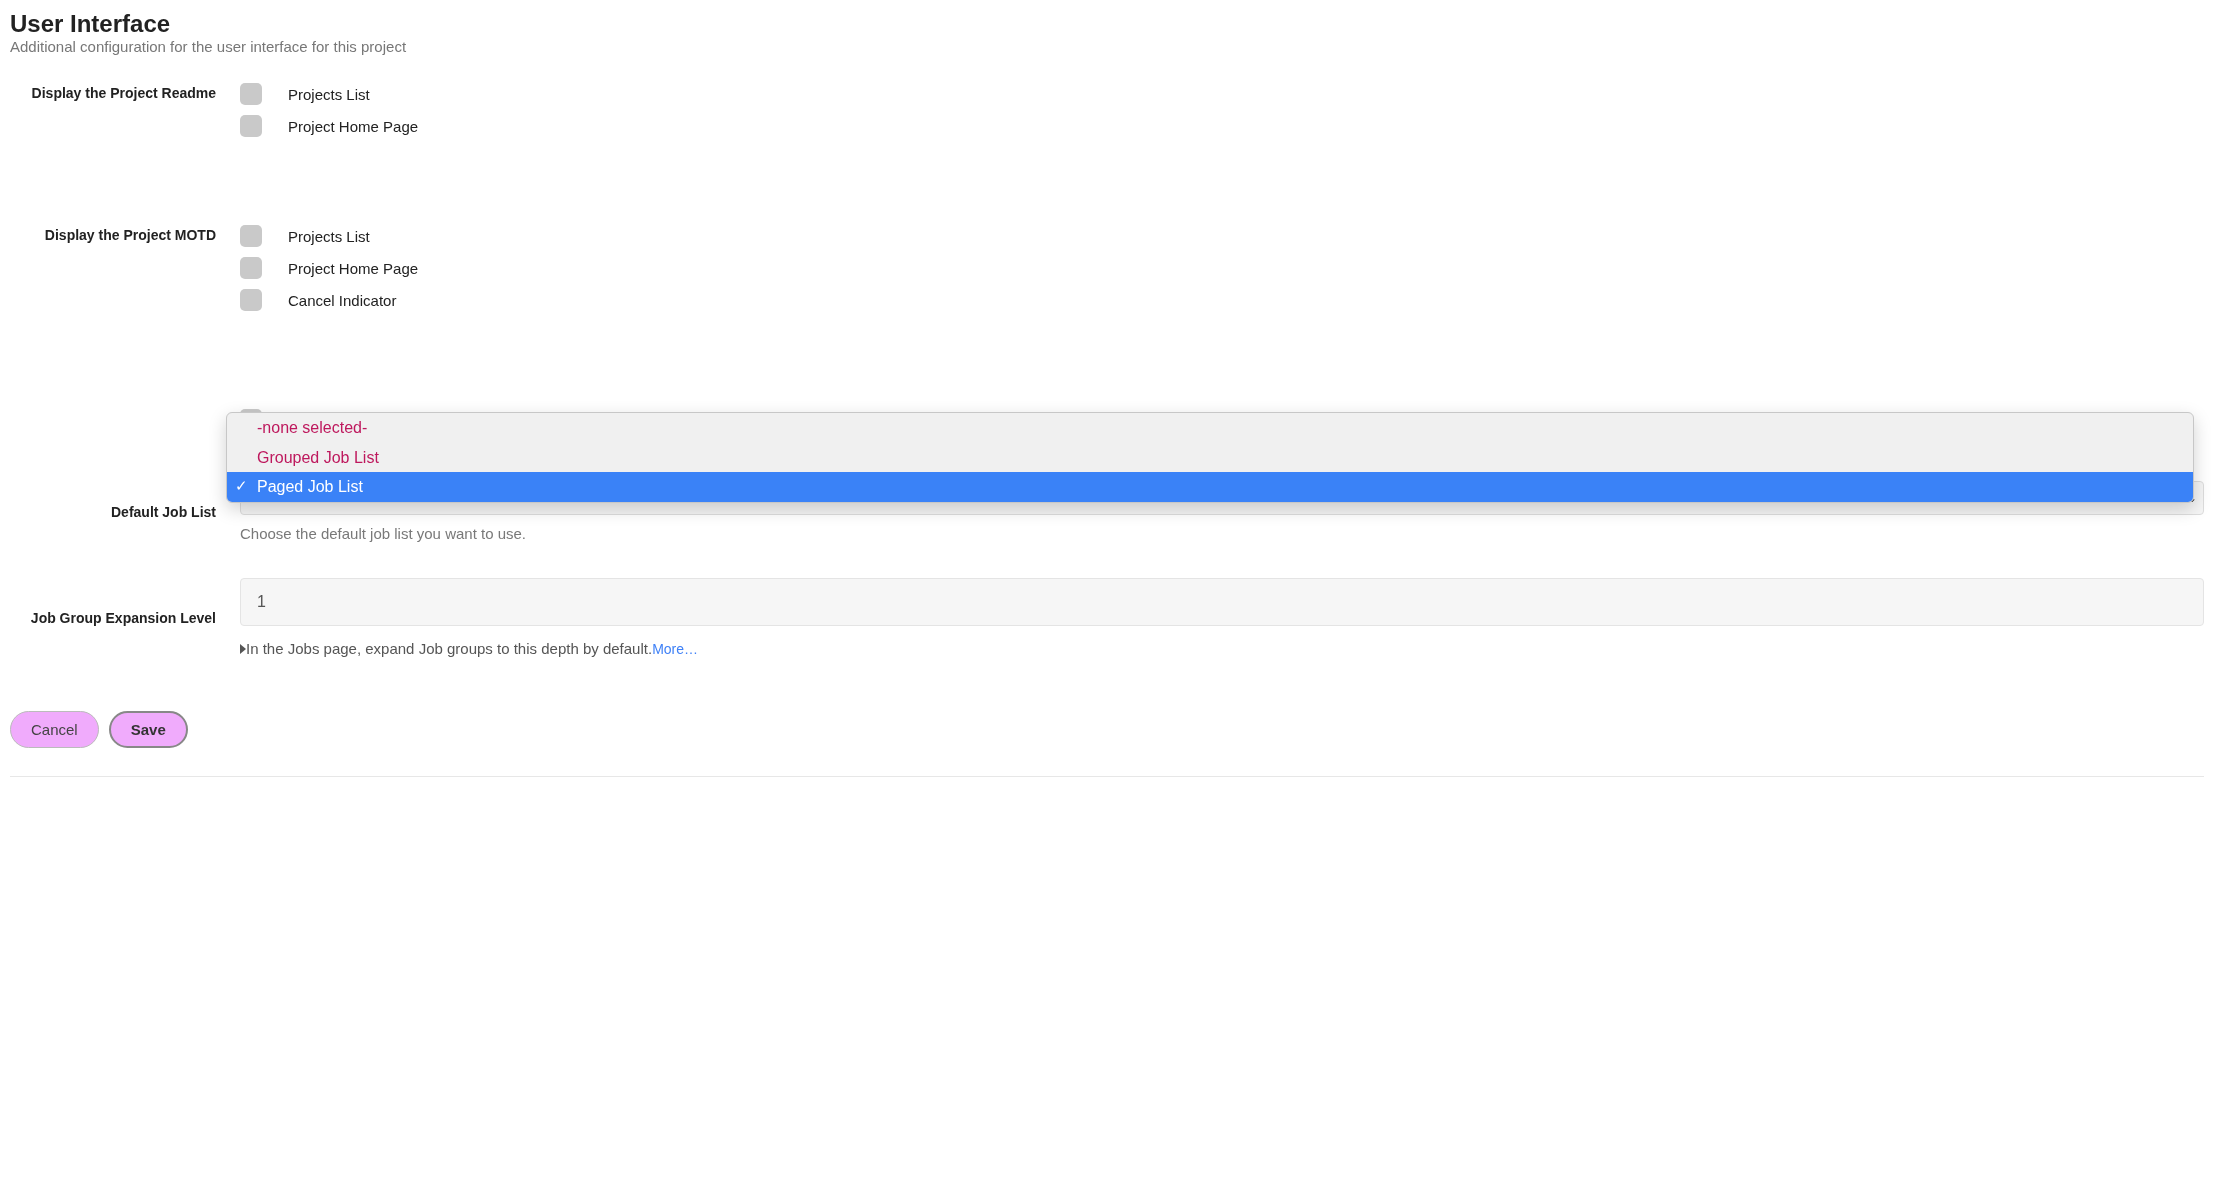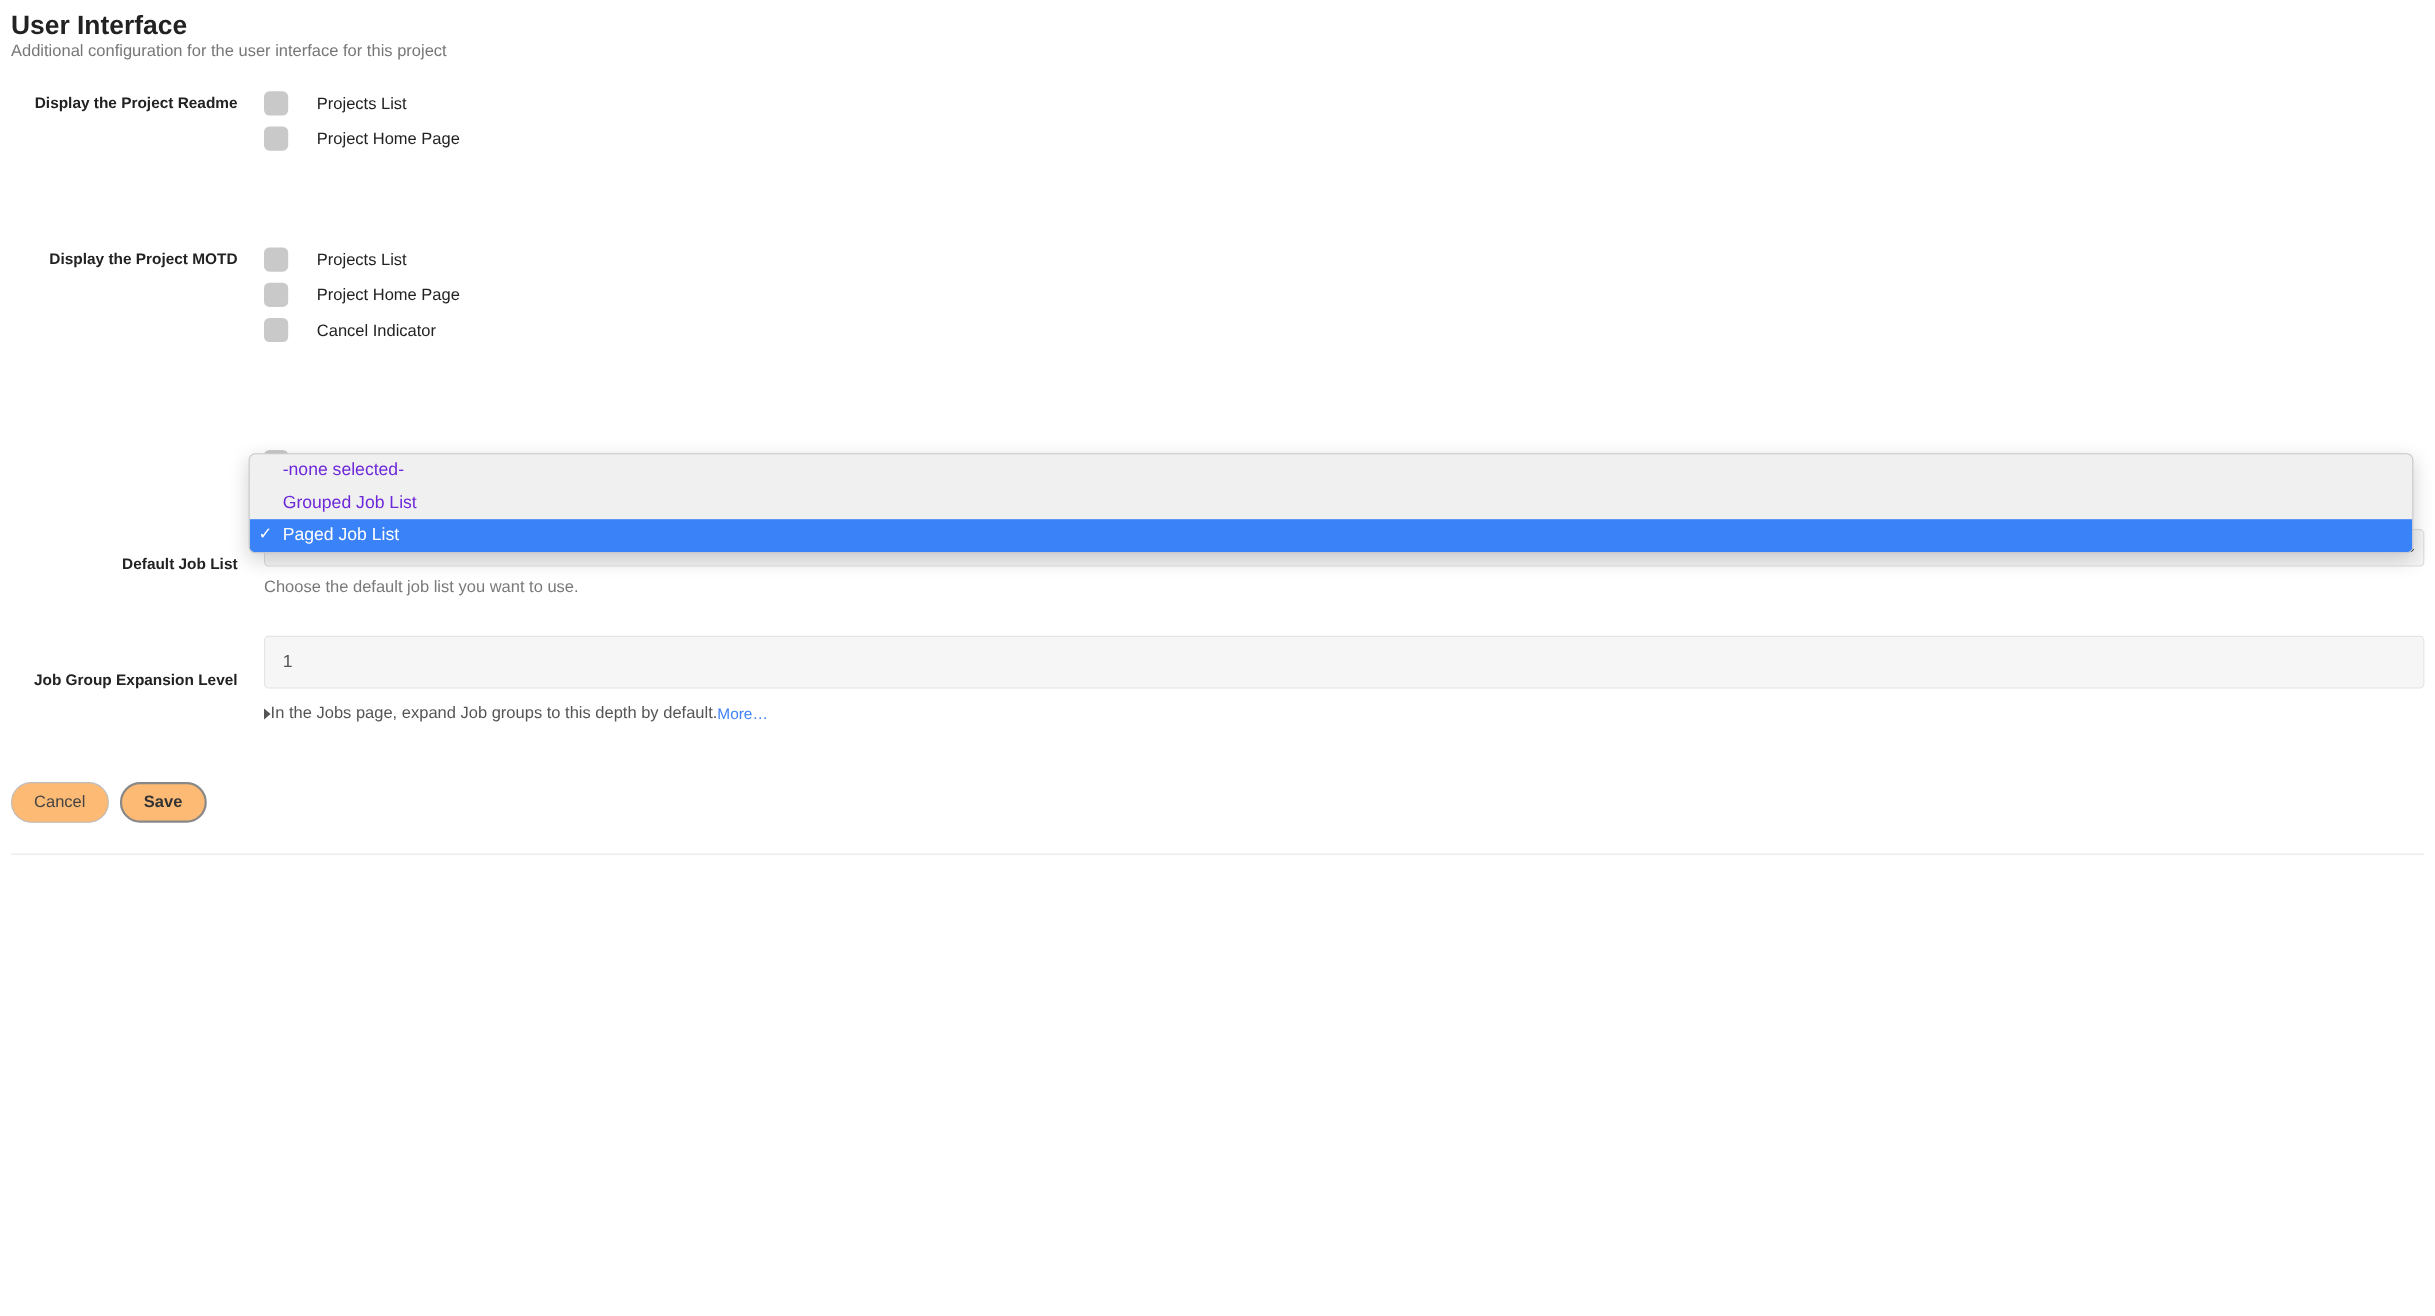--- a/index.html
+++ b/index.html
@@ -92,21 +92,21 @@
       background: #f0f0f0;
       border: 1px solid #c7c7c7;
       border-radius: 6px;
       box-shadow: 0 6px 18px rgba(0,0,0,0.18);
       overflow: hidden;
       z-index: 10;
     }
     .dropdown-option {
       padding: 2px 10px 2px 30px;
       font-size: 16px;
-      color: #6d28d9;
+      color: #be185d;
       position: relative;
       cursor: pointer;
       line-height: 1.6;
     }
     .dropdown-option.selected {
       background: #3a82f7;
       color: #fff;
     }
     .dropdown-option .check {
       position: absolute;
@@ -145,21 +145,21 @@
     }
     .footer-buttons {
       display: flex;
       gap: 10px;
       margin-top: 54px;
     }
     .btn {
       padding: 8px 20px;
       border-radius: 22px;
       font-size: 15px;
-      background: #fdba74;
+      background: #f0abfc;
       cursor: pointer;
     }
     .btn-cancel {
       border: 1px solid #bbb;
       color: #444;
       font-weight: 400;
     }
     .btn-save {
       border: 2px solid #888;
       color: #333;

